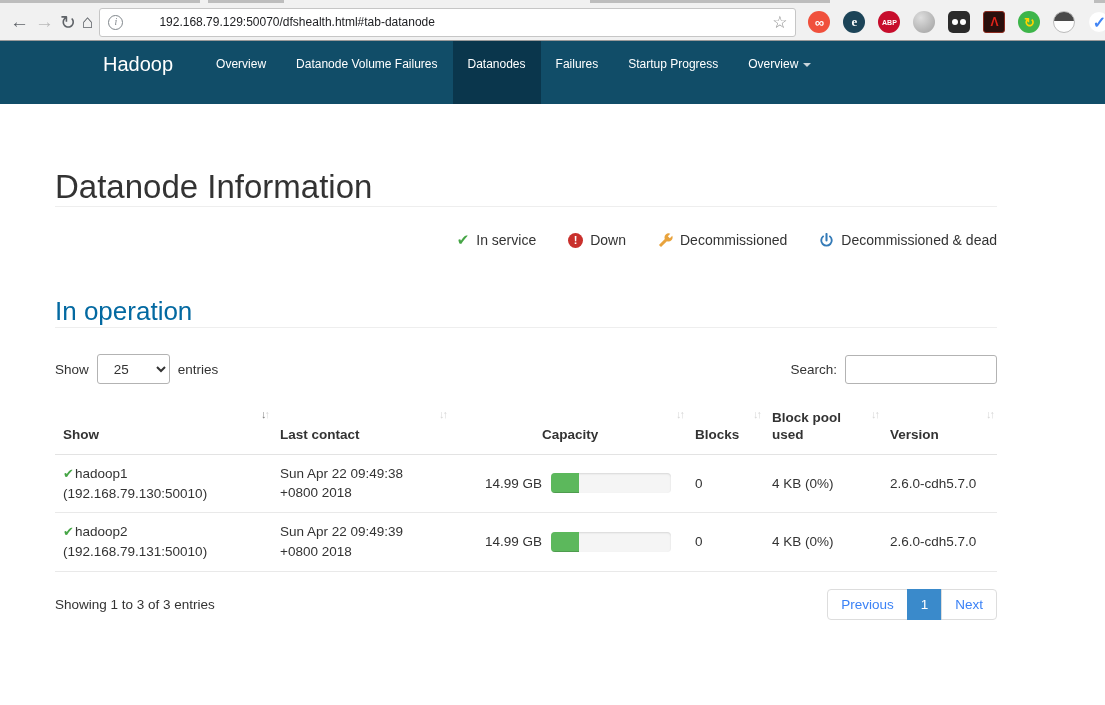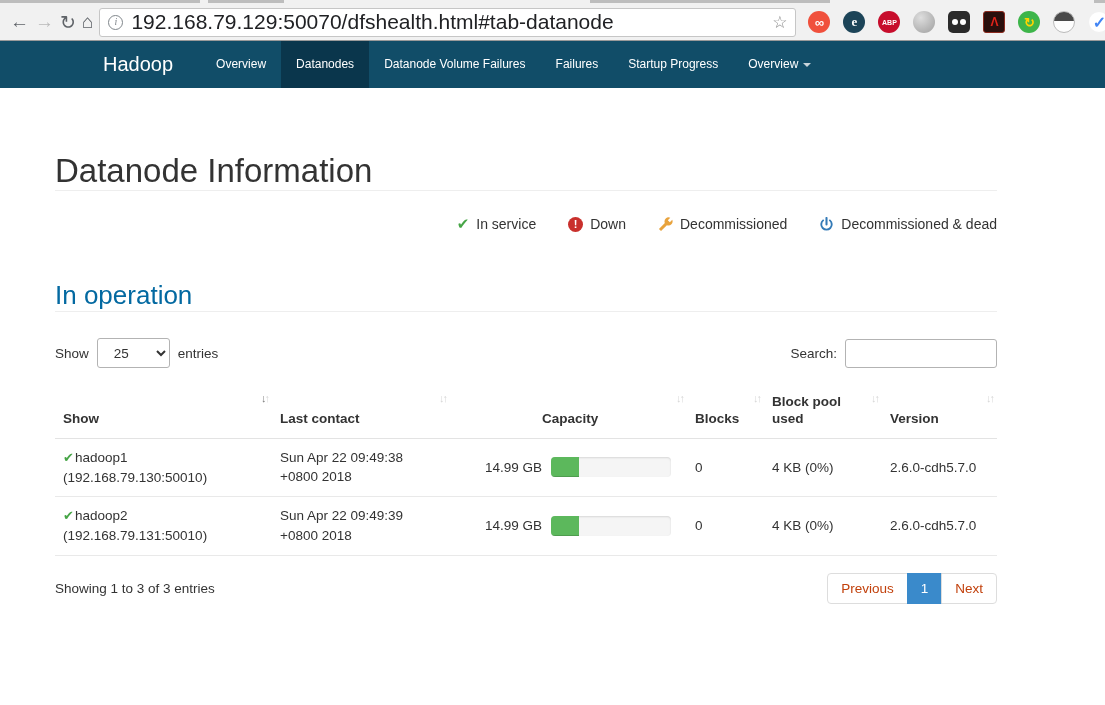--- a/index.html
+++ b/index.html
@@ -12,39 +12,39 @@
   .tabstrip .seg { position:absolute; top:0; height:3px; background:#bdbdbd; }
   .toolbar { height:36px; display:flex; align-items:center; padding:0 8px 0 10px; }
   .navbtn { width:26px; height:26px; display:flex; align-items:center; justify-content:center;
             font-size:19px; color:#5f6368; cursor:pointer; margin-right:6px; }
   .navbtn.disabled { color:#b9b9b9; }
   .omnibox { flex:0 0 697px; height:29px; background:#fff; border:1px solid #c6c6c6;
              border-radius:3px; display:flex; align-items:center; padding:0 8px; }
   .info-badge { width:15px; height:15px; border:1.5px solid #80868b; border-radius:50%;
                 color:#80868b; font-size:10px; line-height:12px; text-align:center;
                 font-style:italic; font-family:"Liberation Serif", serif; margin-right:8px; flex:none; }
-  .url { font-size:21px; color:#202124; white-space:nowrap; overflow:hidden; flex:1; }
+  .url { font-size:12px; color:#202124; white-space:nowrap; overflow:hidden; flex:1;margin-left:28px; }
   .star { font-size:17px; color:#8a8a8a; margin-left:6px; flex:none; cursor:pointer; }
   .extrow { display:flex; align-items:center; margin-left:12px; gap:13px; }
   .ext { width:22px; height:22px; border-radius:50%; display:flex; align-items:center;
          justify-content:center; font-weight:bold; cursor:pointer; flex:none; }
   .ext-infinity { background:#f0503c; color:#fff; font-size:13px; }
   .ext-e { background:#1c4458; color:#fff; font-size:13px; font-family:"Liberation Serif",serif; }
   .ext-abp { background:#c70d2c; color:#fff; font-size:7px; letter-spacing:0; }
   .ext-globe { background:radial-gradient(circle at 35% 30%, #dedede, #9e9e9e); }
   .ext-binoc { background:#2b2b2b; border-radius:5px; gap:2px; }
   .ext-binoc i { width:6px; height:6px; background:#fff; border-radius:50%; }
   .ext-acrobat { background:#2a0f0c; border:1px solid #8c2a1e; border-radius:3px;
                  color:#e2231a; font-size:12px; }
   .ext-green { background:#3db54a; color:#ffd400; font-size:13px; }
   .ext-cat { background:linear-gradient(180deg,#4a4a4a 0 46%,#fdfdfd 46%); border:1px solid #bbb; }
   .ext-check { background:#fff; color:#4285f4; font-size:16px; border:1px solid #f1f1f1; }
 
   
-  .navbar { height:47px; background:#114d68; display:flex; align-items:stretch; padding-left:103px; }
+  .navbar { height:63px; background:#114d68; display:flex; align-items:stretch; padding-left:103px; }
   .brand { color:#fff; font-size:20px; line-height:47px; margin-right:28px; cursor:pointer; }
   .navitem { color:#fff; font-size:12px; line-height:47px; padding:0 15px; cursor:pointer;
              white-space:nowrap; }
   .navitem.active { background:#0a364c; }
   .caret { display:inline-block; width:0; height:0; margin-left:5px; vertical-align:middle;
            border-left:4px solid transparent; border-right:4px solid transparent;
            border-top:4px solid #c9d4da; }
 
   
   .content { width:942px; margin-left:55px; color:#333; }
@@ -84,21 +84,21 @@
   .capcell { display:flex; align-items:center; }
   .captext { width:84px; text-align:right; margin-right:9px; flex:none; }
   .pbar { width:120px; height:20px; background:#f5f5f5; border-radius:4px;
           box-shadow:inset 0 1px 2px rgba(0,0,0,.12); overflow:hidden; flex:none; }
   .pfill { height:100%; background:#5cb85c; box-shadow:inset 0 -1px 0 rgba(0,0,0,.15); }
 
   
   .tfoot { display:flex; justify-content:space-between; align-items:center; margin-top:17px;
            font-size:13.5px; }
   .pager { display:flex; }
-  .pgbtn { border:1px solid #ddd; background:#fff; color:#c2410c; padding:7px 13px; font-size:13.5px;
+  .pgbtn { border:1px solid #ddd; background:#fff; color:#3b82f6; padding:7px 13px; font-size:13.5px;
            margin-left:-1px; cursor:pointer; }
   .pgbtn:first-child { border-radius:4px 0 0 4px; margin-left:0; }
   .pgbtn:last-child { border-radius:0 4px 4px 0; }
   .pgbtn.current { background:#3a8acb; border-color:#3a8acb; color:#fff; }
 </style>
 </head>
 <body>
 
 <div class="chrome">
   <div class="tabstrip">
@@ -130,22 +130,22 @@
       <span class="ext ext-green">↻</span>
       <span class="ext ext-cat"></span>
       <span class="ext ext-check">✓</span>
     </div>
   </div>
 </div>
 
 <nav class="navbar">
   <span class="brand">Hadoop</span>
   <span class="navitem">Overview</span>
+  <span class="navitem">Datanode Volume Failures</span>
   <span class="navitem active">Datanodes</span>
-  <span class="navitem">Datanode Volume Failures</span>
   <span class="navitem">Failures</span>
   <span class="navitem">Startup Progress</span>
   <span class="navitem">
     <span>Overview</span><span class="caret"></span>
   </span>
 </nav>
 
 <div class="content">
   <h1 class="page-title">Datanode Information</h1>
   <hr class="rule rule1">

